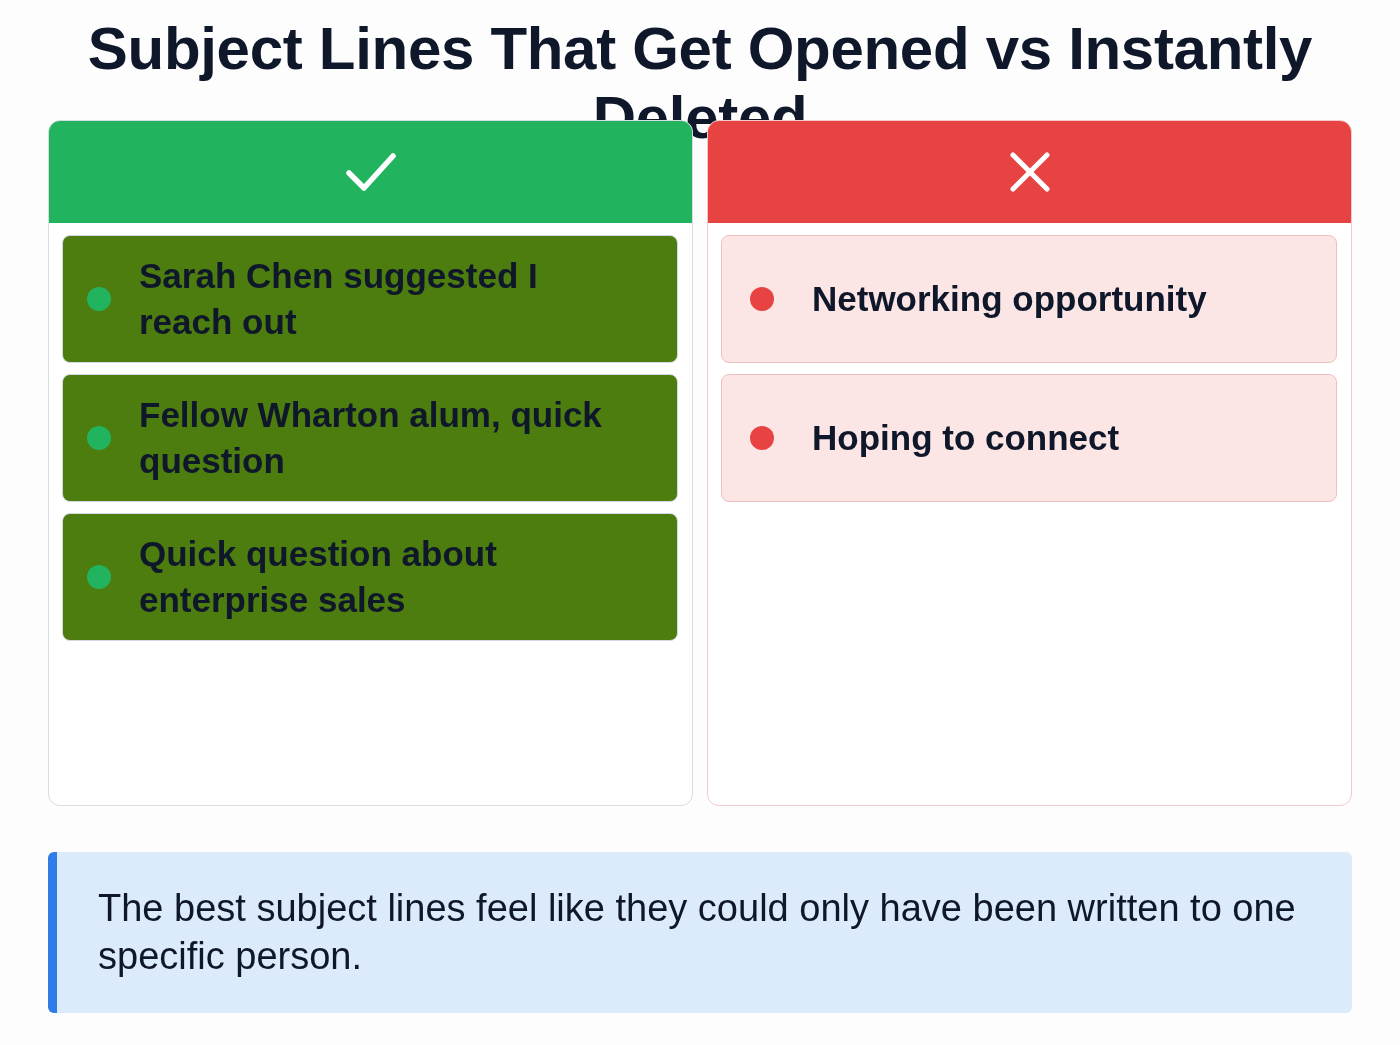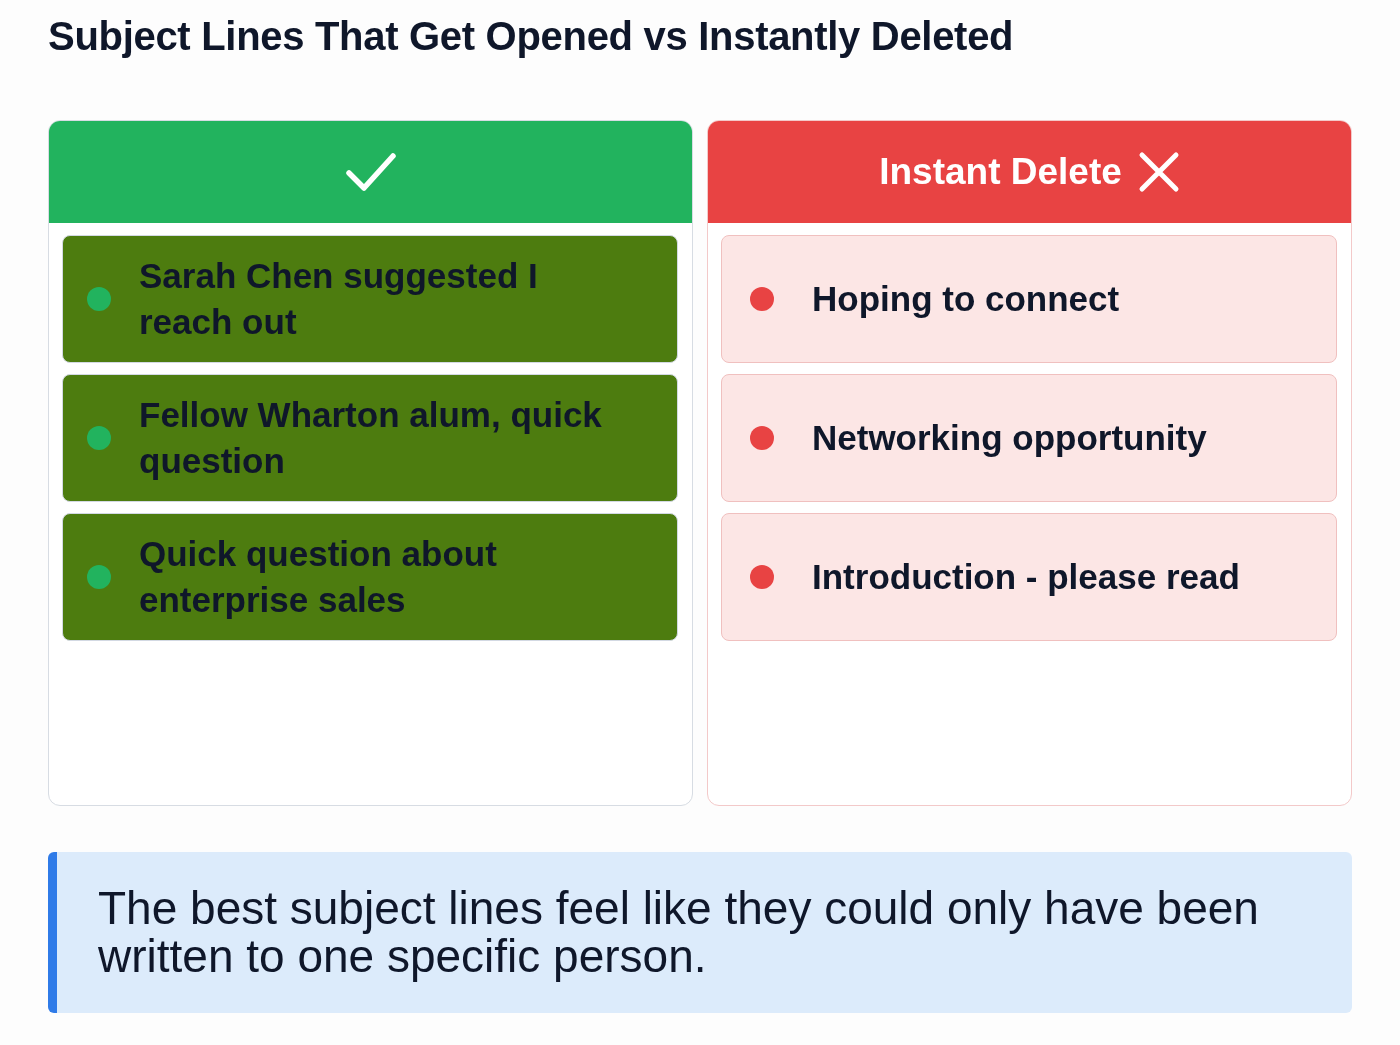--- a/index.html
+++ b/index.html
@@ -1,21 +1,21 @@
 <!DOCTYPE html>
 <html><head>
 <meta charset="utf-8">
 <style>
   * { box-sizing: border-box; margin: 0; padding: 0; }
   html, body { width: 1400px; height: 1045px; background: #fdfdfd; overflow: hidden; }
   body { font-family: "Liberation Sans", "DejaVu Sans", sans-serif; color: #0f172a; position: relative; }
 
   .title {
-    position: absolute; top: 14px; left: 0; width: 1400px; text-align: left;
-    font-size: 40px; font-weight: 700; color: #0f172a; letter-spacing: -0.3px; padding-left: 48px;
+    position: absolute; top: 14px; left: 0; width: 1400px; text-align: center;
+    font-size: 60px; font-weight: 700; color: #0f172a; letter-spacing: -0.3px;
   }
 
   .panel {
     position: absolute; top: 120px; width: 645px; height: 686px;
     border-radius: 12px; background: #ffffff; overflow: hidden;
   }
   .panel.good { left: 48px; border: 1.5px solid #d7dce3; }
   .panel.bad  { left: 707px; border: 1.5px solid #f3c9c9; }
 
   .panel-header {
@@ -37,21 +37,21 @@
   .dot { width: 24px; height: 24px; border-radius: 50%; flex: 0 0 24px; margin-right: 28px; }
   .good .dot { background: #22b35e; }
   .bad .dot { background: #e84343; margin-left: 4px; margin-right: 38px; }
 
   .item-text { font-size: 35px; font-weight: 700; line-height: 46px; color: #0f172a; }
 
   .callout {
     position: absolute; left: 48px; top: 852px; width: 1304px; height: 161px;
     background: #dcebfb; border-radius: 6px; border-left: 9px solid #2f7be8;
     padding: 32px 40px 0 41px;
-    font-size: 46px; line-height: 48px; color: #0f172a; font-weight: 400;
+    font-size: 38px; line-height: 48px; color: #0f172a; font-weight: 400;
   }
 </style>
 </head>
 <body>
 
 <h1 class="title">Subject Lines That Get Opened vs Instantly Deleted</h1>
 
 <section class="panel good">
   <div class="panel-header">
     <span>
@@ -71,38 +71,33 @@
     </div>
     <div class="item">
       <span class="dot"></span>
       <span class="item-text" style="width:420px">Quick question about enterprise sales</span>
     </div>
   </div>
 </section>
 
 <section class="panel bad">
   <div class="panel-header">
-    <span>Instant Delete</span>
     <span>
       <svg width="42" height="42" viewBox="0 0 42 42">
           <path d="M4 4 L38 38 M38 4 L4 38" fill="none" stroke="#ffffff" stroke-width="5" stroke-linecap="round"></path>
         </svg>
     </span>
   </div>
   <div class="items">
     <div class="item">
       <span class="dot"></span>
-      <span class="item-text">Hoping to connect</span>
-    </div>
-    <div class="item">
-      <span class="dot"></span>
       <span class="item-text">Networking opportunity</span>
     </div>
     <div class="item">
       <span class="dot"></span>
-      <span class="item-text">Introduction - please read</span>
+      <span class="item-text">Hoping to connect</span>
     </div>
   </div>
 </section>
 
 <div class="callout">
   <p>The best subject lines feel like they could only have been written to one specific person.</p>
 </div>
 
 </body></html>

